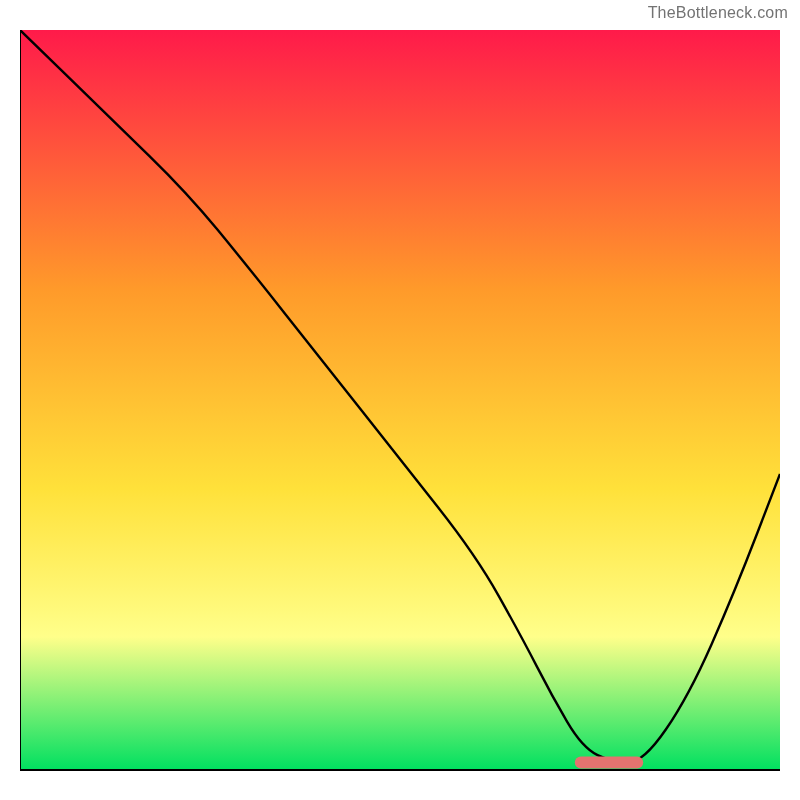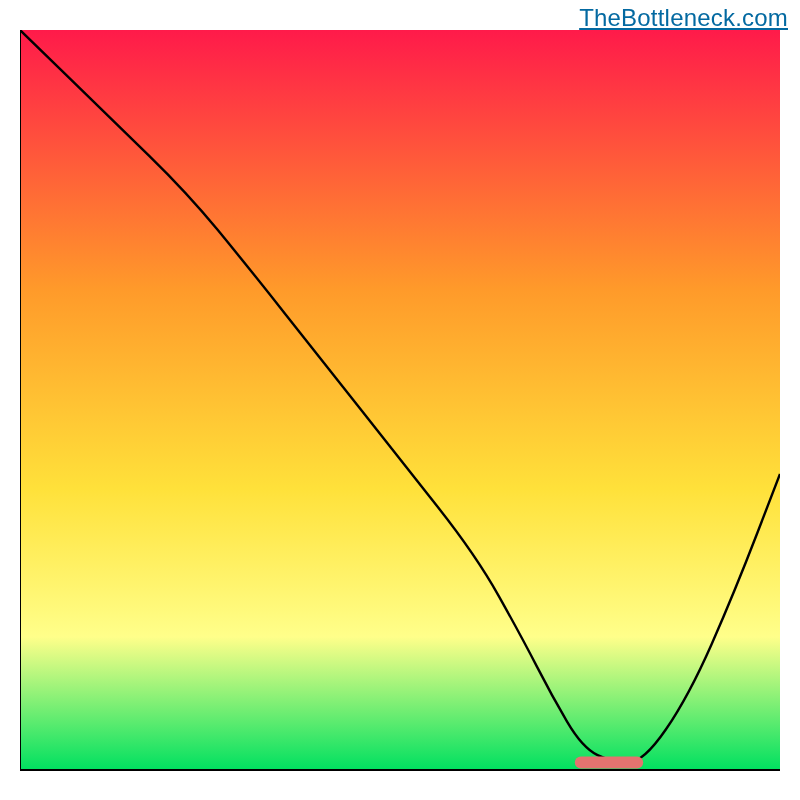--- a/index.html
+++ b/index.html
@@ -12,25 +12,24 @@
   }
   .container {
     position: relative;
     width: 800px;
     height: 800px;
   }
   .watermark {
     position: absolute;
     top: 4px;
     right: 12px;
-    font-size: 24px;
-    color: #0369a1;
+    font-size: 16px;
+    color: #737373;
     font-weight: 500;
     letter-spacing: 0.2px;
-    text-decoration: underline;
   }
   .plot {
     position: absolute;
     left: 20px;
     top: 30px;
     width: 760px;
     height: 760px;
   }
   svg { display: block; }
 </style>

